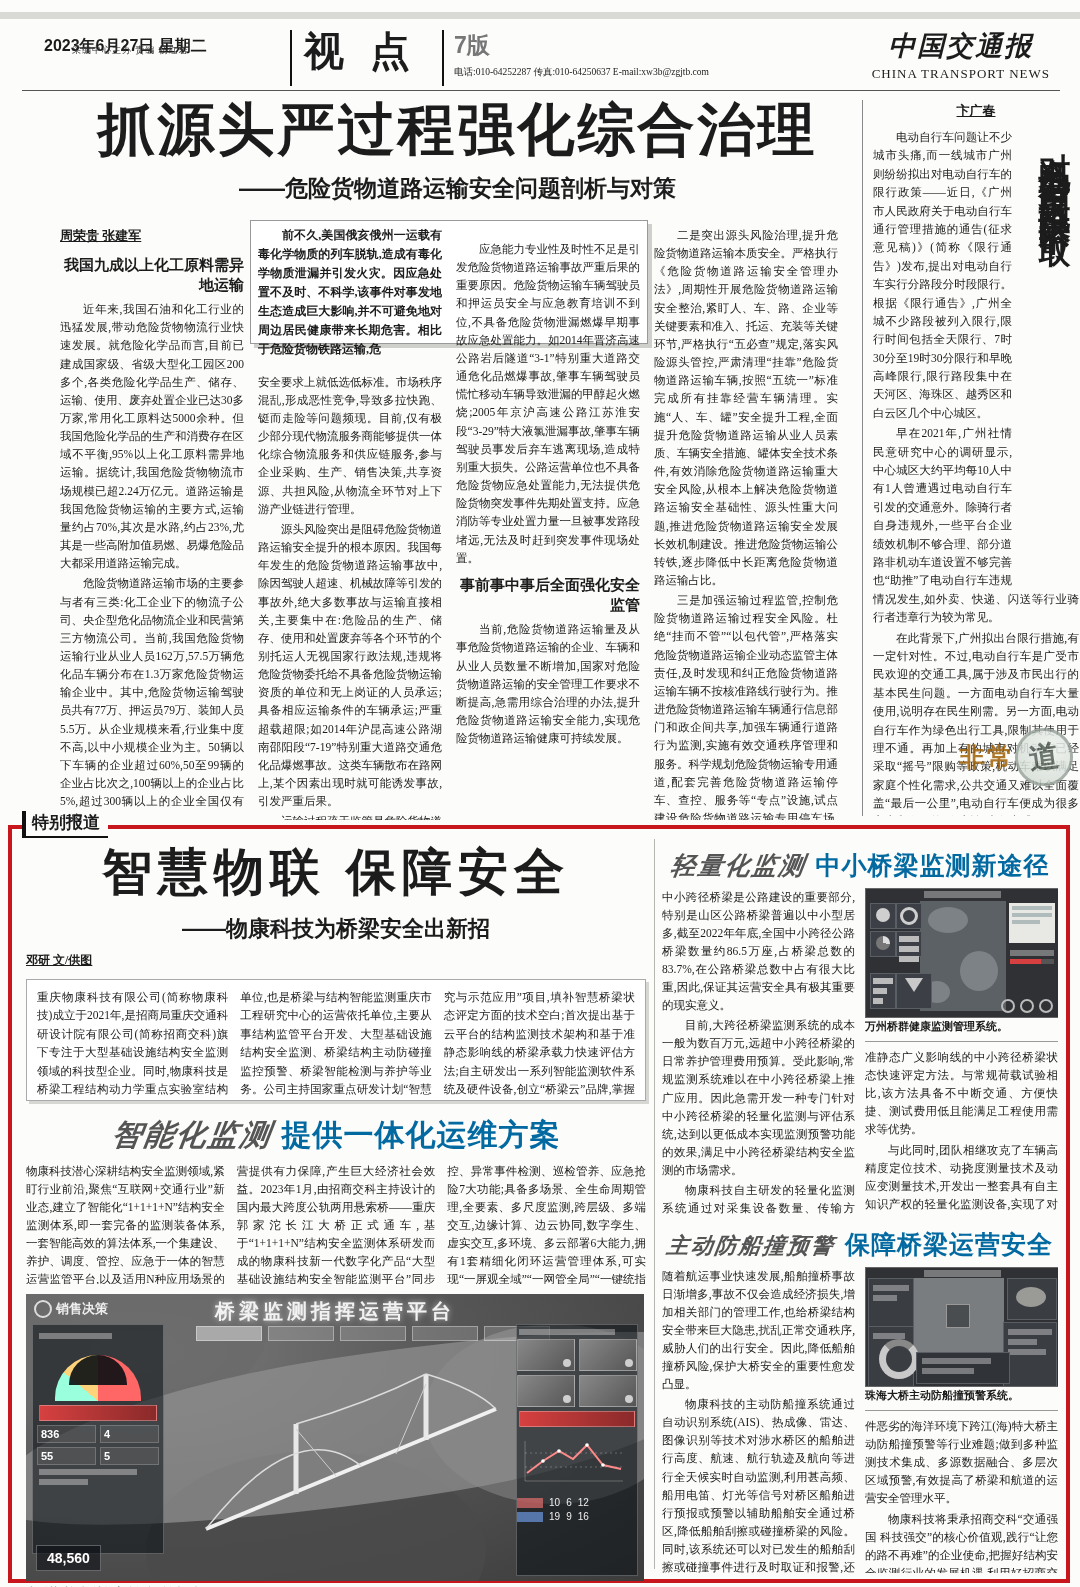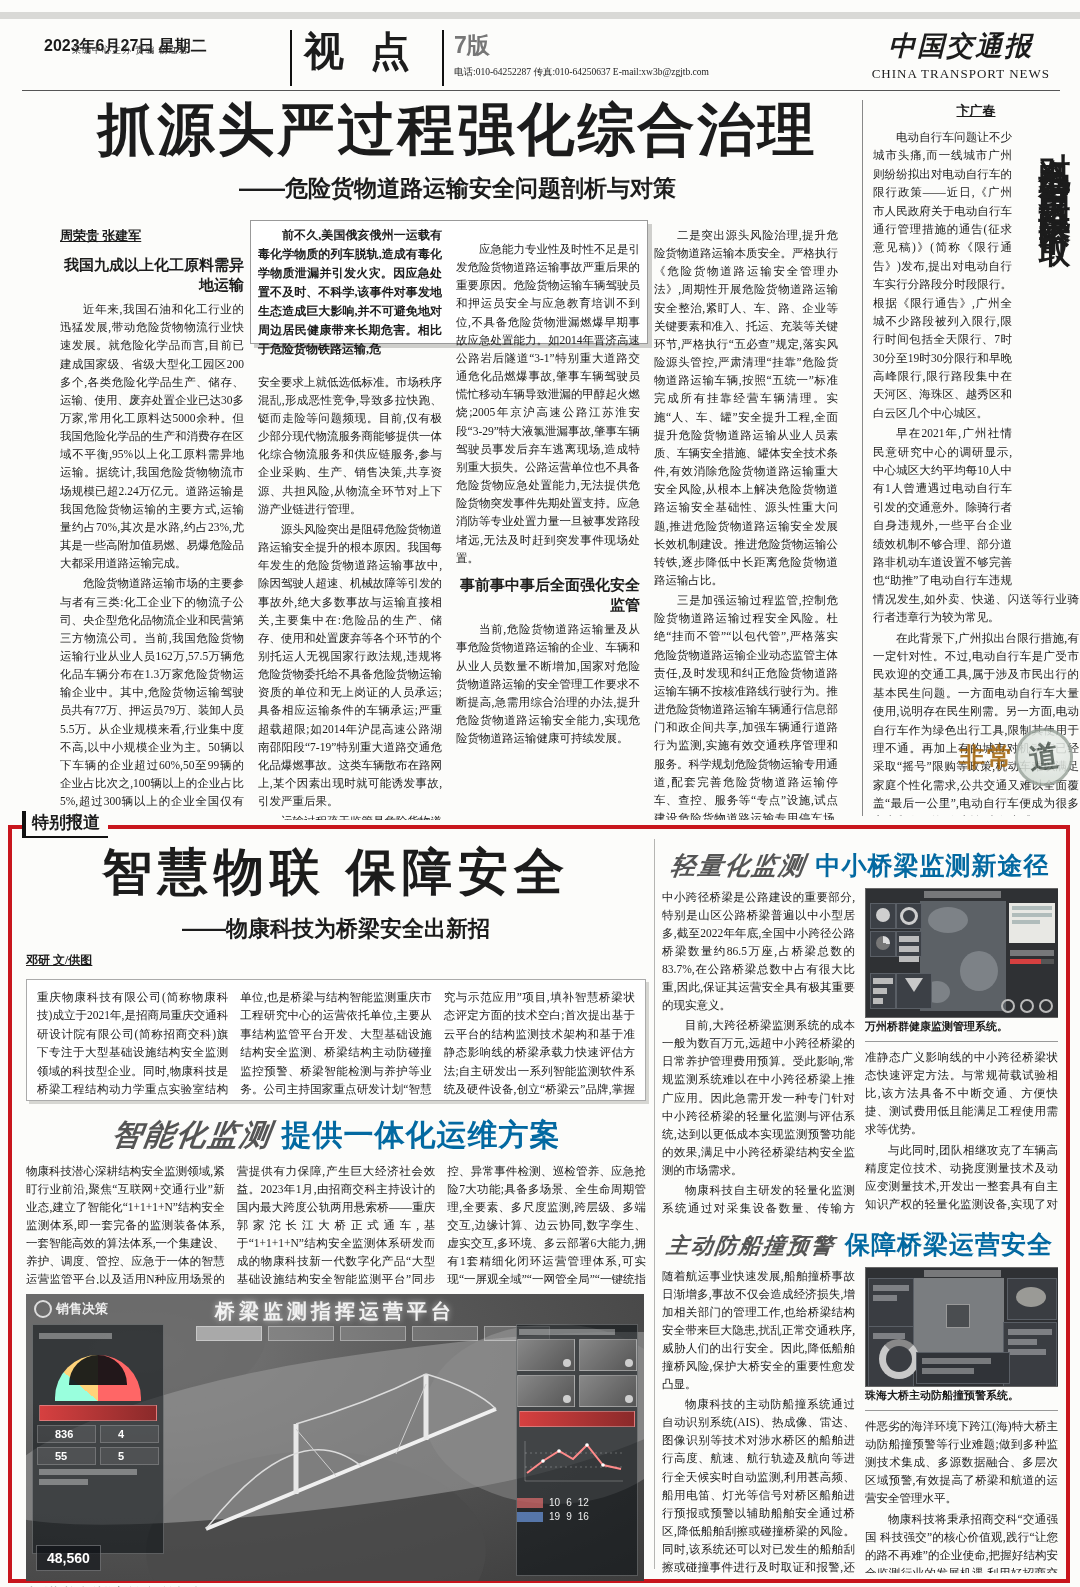--- a/index.html
+++ b/index.html
@@ -83,21 +83,21 @@
   .hud{position:absolute;background:rgba(10,14,18,.55);border:1px solid rgba(255,255,255,.25);}
   .hud-l{left:6px;top:30px;width:122px;height:220px;padding:4px;}
   .hud-r{right:6px;top:30px;width:120px;height:250px;padding:0;}
   .bar{height:6px;background:rgba(255,255,255,.35);margin:4px 2px;}
   .bar.w60{width:60%;} .bar.w80{width:80%;} .bar.w40{width:40%;}
   .gauge{width:86px;height:46px;margin:4px auto;border-radius:86px 86px 0 0;
          background:conic-gradient(from -90deg at 50% 100%,#9fd 0 40deg,#ffd37a 40deg 90deg,#f66 90deg 180deg,transparent 0);}
   .gauge-in{width:58px;height:30px;margin:16px auto 0;border-radius:58px 58px 0 0;background:rgba(10,14,18,.9);}
   .statbar{height:14px;margin:4px 2px;background:linear-gradient(90deg,#d64040,#8a2a2a);border:1px solid rgba(255,255,255,.3);}
   .stat-grid{display:grid;grid-template-columns:1fr 1fr;gap:4px;margin-top:4px;}
-  .stat{background:rgba(255,255,255,.08);border:1px solid rgba(255,255,255,.2);padding:2px 17px;color:#fff;
+  .stat{background:rgba(255,255,255,.08);border:1px solid rgba(255,255,255,.2);padding:2px 3px;color:#fff;
         font-size:11px;font-weight:bold;font-family:"Liberation Sans",sans-serif;}
   .chip{position:absolute;left:10px;bottom:10px;background:rgba(10,14,18,.6);border:1px solid rgba(255,255,255,.3);
         color:#fff;font-size:14px;font-weight:bold;padding:4px 10px;font-family:"Liberation Sans",sans-serif;}
   .thumbs{display:grid;grid-template-columns:1fr 1fr;gap:4px;}
   .thumb{height:30px;background:linear-gradient(135deg,#888,#555);border:1px solid rgba(255,255,255,.3);position:relative;}
   .thumb::after{content:"";position:absolute;right:3px;bottom:3px;width:8px;height:8px;border-radius:50%;background:rgba(255,255,255,.7);}
   .mini-table{margin-top:4px;color:#eee;font-size:10px;font-family:"Liberation Sans",sans-serif;}
   .mini-row{display:flex;gap:6px;align-items:center;margin:3px 0;}
   .mini-row .lbl{width:26px;height:10px;background:rgba(255,120,120,.6);}
   .mini-row.alt .lbl{background:rgba(120,170,255,.6);}

